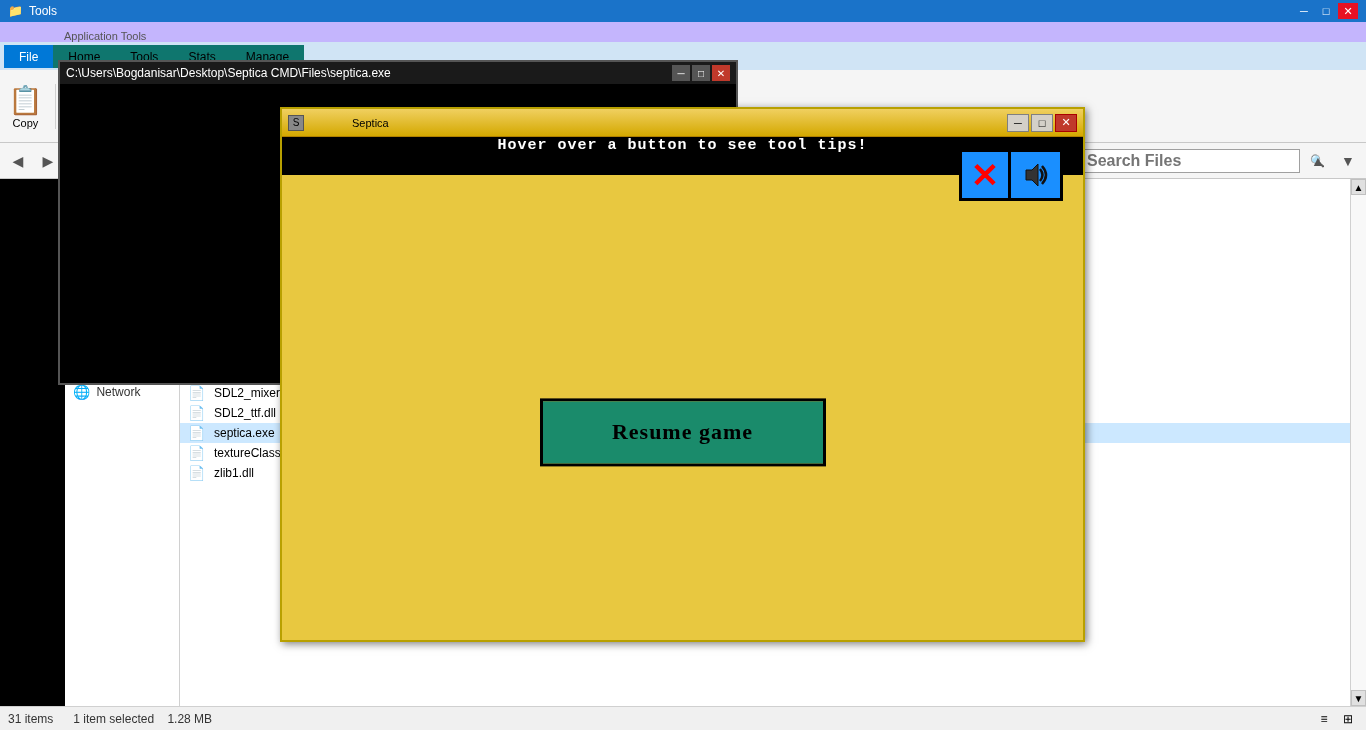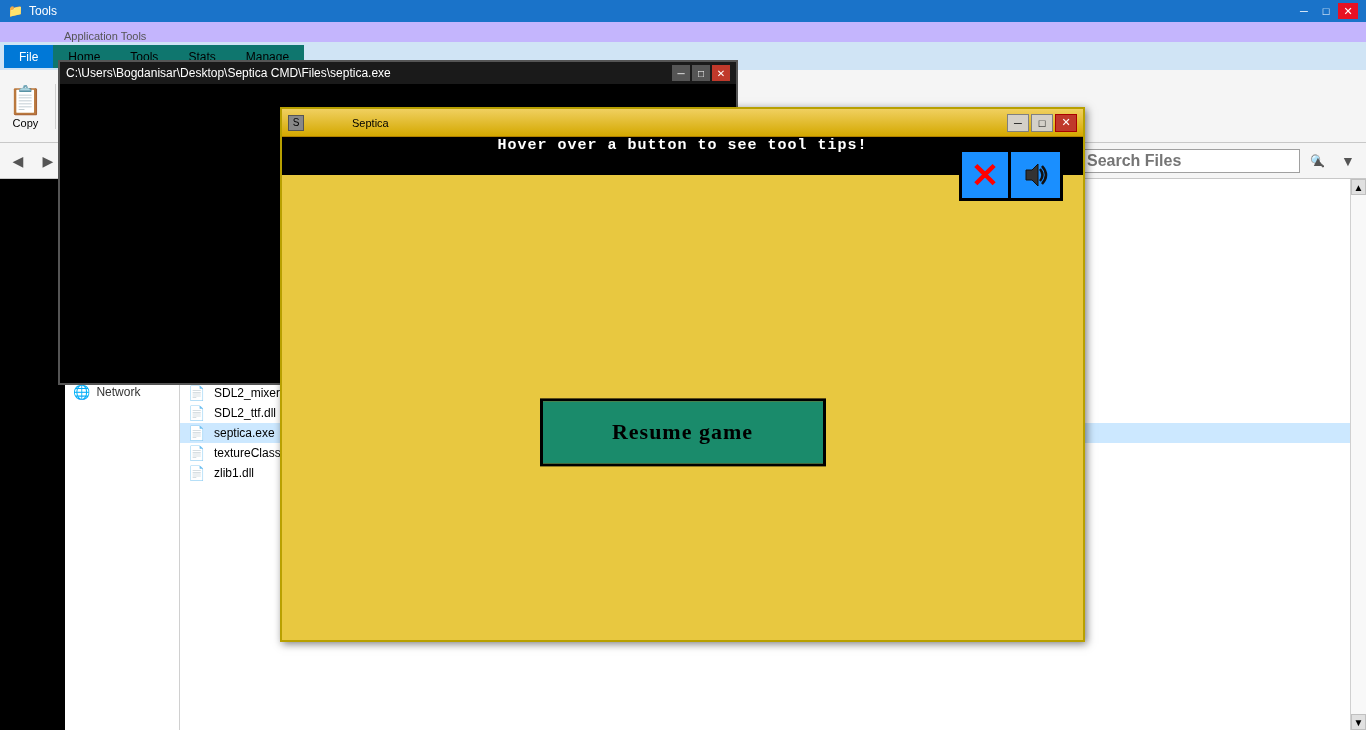--- a/index.html
+++ b/index.html
@@ -544,20 +544,32 @@
     </div>
 
     <div class="right-scroll">
       <div class="scroll-arrow">▲</div>
       <div class="scroll-track"></div>
       <div class="scroll-arrow">▼</div>
     </div>
 
   </div>
 
+  <div class="status-bar">
+    <span>31 items</span>
+    <span>
+      <span>1 item selected</span>
+      &nbsp;&nbsp;
+      <span>1.28 MB</span>
+    </span>
+    <div class="status-right">
+      <button class="view-btn">≡</button>
+      <button class="view-btn">⊞</button>
+    </div>
+  </div>
 
 </div>
 
 <div class="cmd-window">
   <div class="cmd-title-bar">
     <span class="cmd-title-text">C:\Users\Bogdanisar\Desktop\Septica CMD\Files\septica.exe</span>
     <div class="cmd-controls">
       <button class="cmd-ctrl">─</button>
       <button class="cmd-ctrl">□</button>
       <button class="cmd-ctrl cmd-close">✕</button>

